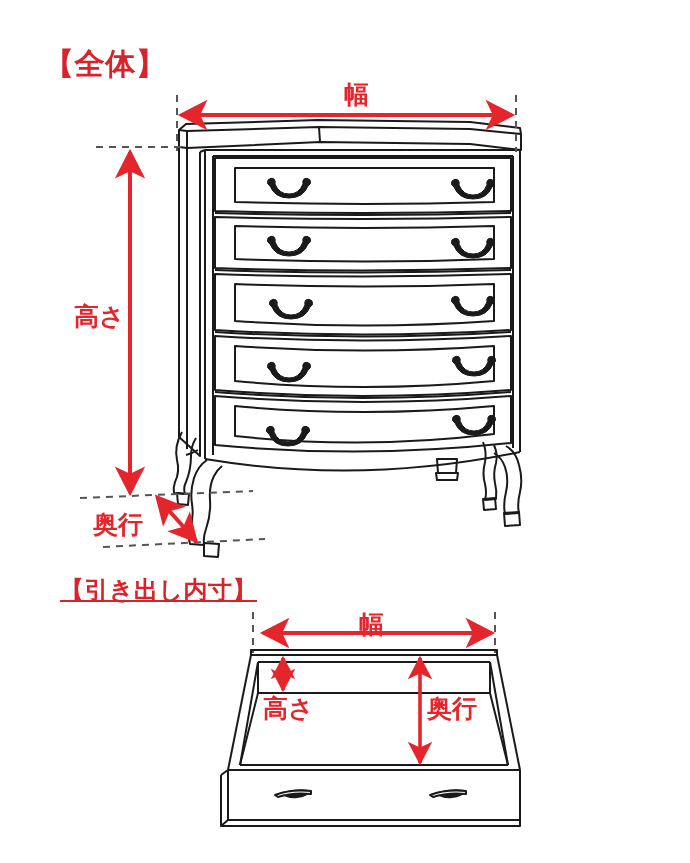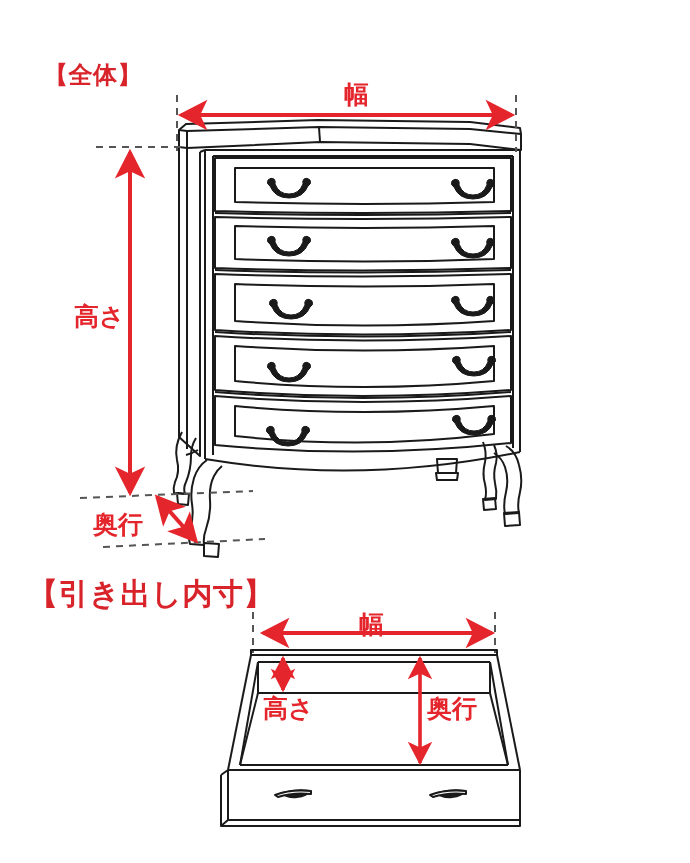--- a/index.html
+++ b/index.html
@@ -32,28 +32,29 @@
   .section-title {
     position: absolute;
     color: #d8232a;
     font-family: "DejaVu Sans", sans-serif;
     font-weight: bold;
     white-space: nowrap;
     letter-spacing: 0.02em;
   }
   #title-overall {
     left: 44px;
-    top: 59px;
+    top: 44px;
+    font-size: 30px;
+    text-align: center;
+  }
+  #title-drawer {
+    left: 60px;
+    top: 574px;
     font-size: 24px;
-    text-align: center;
-  }
-  #title-drawer {
-    left: 28px;
-    top: 574px;
-    font-size: 30px;
+    text-decoration: underline;
   }
   .dim-label {
     position: absolute;
     color: #e5252c;
     font-family: "DejaVu Sans", sans-serif;
     font-weight: bold;
     white-space: nowrap;
   }
   #lbl-overall-width  { left: 344px; top: 78px;  font-size: 25px; }
   #lbl-overall-height { left: 74px;  top: 300px; font-size: 25px; }

